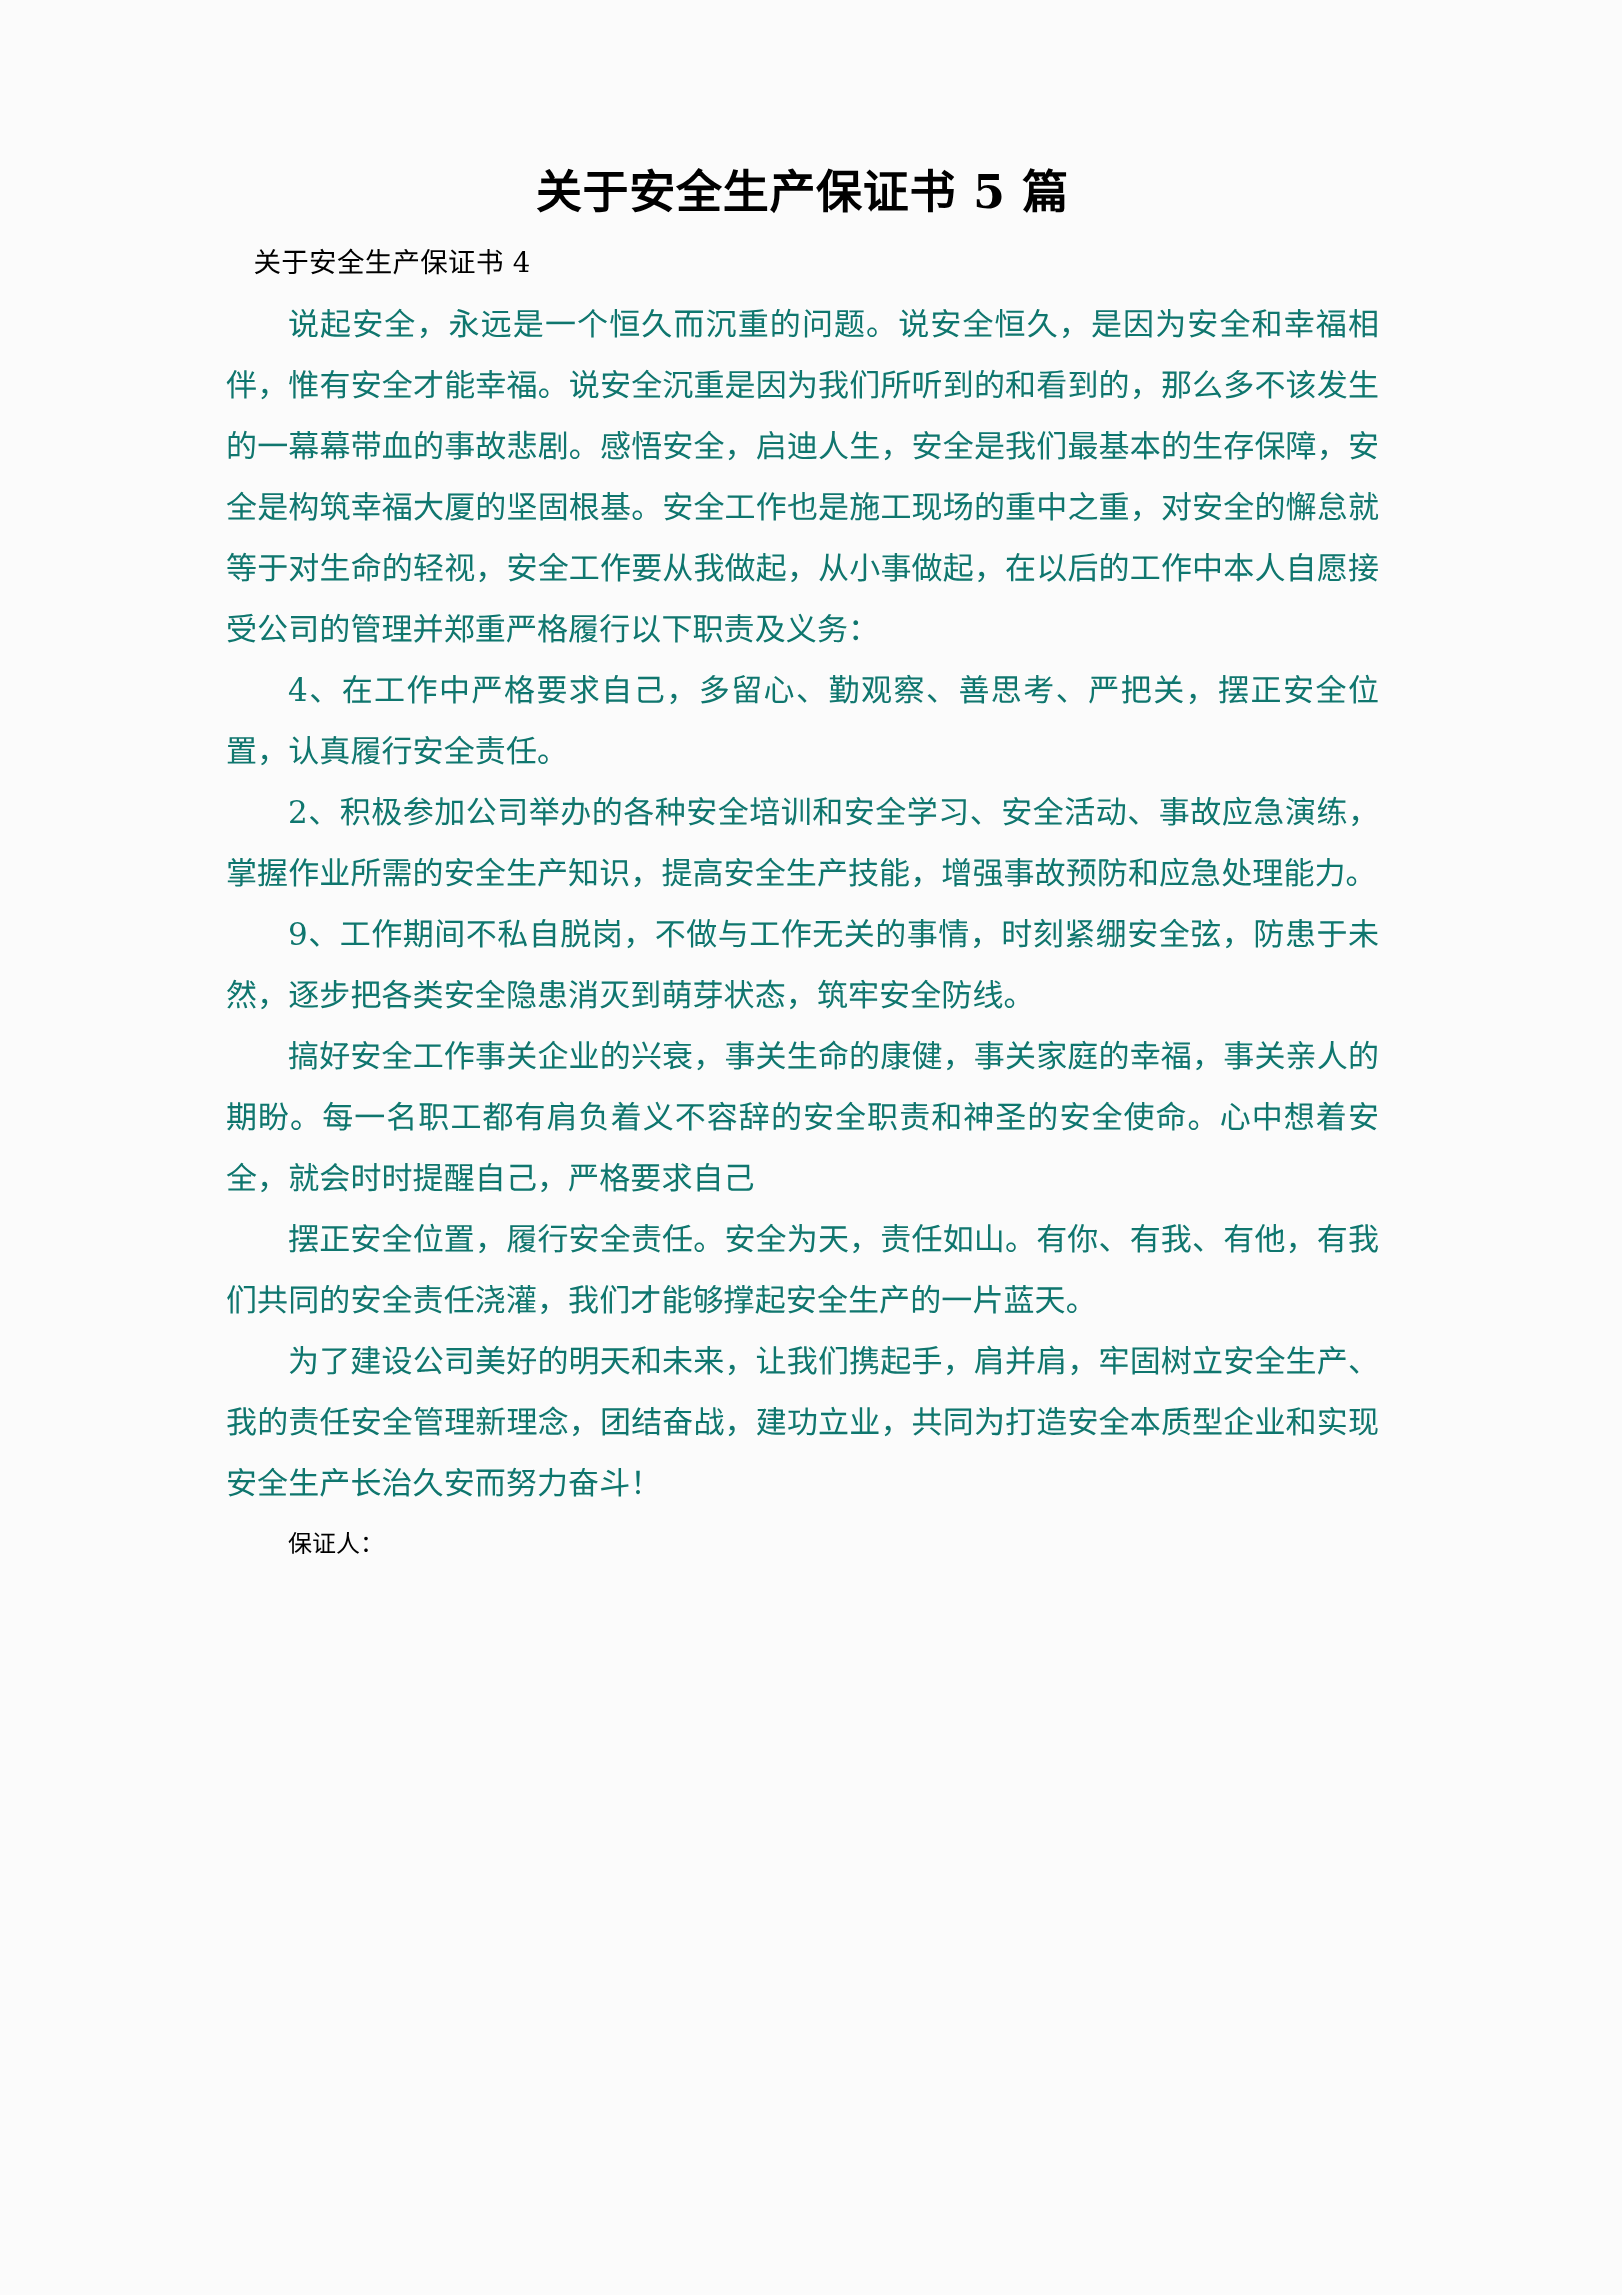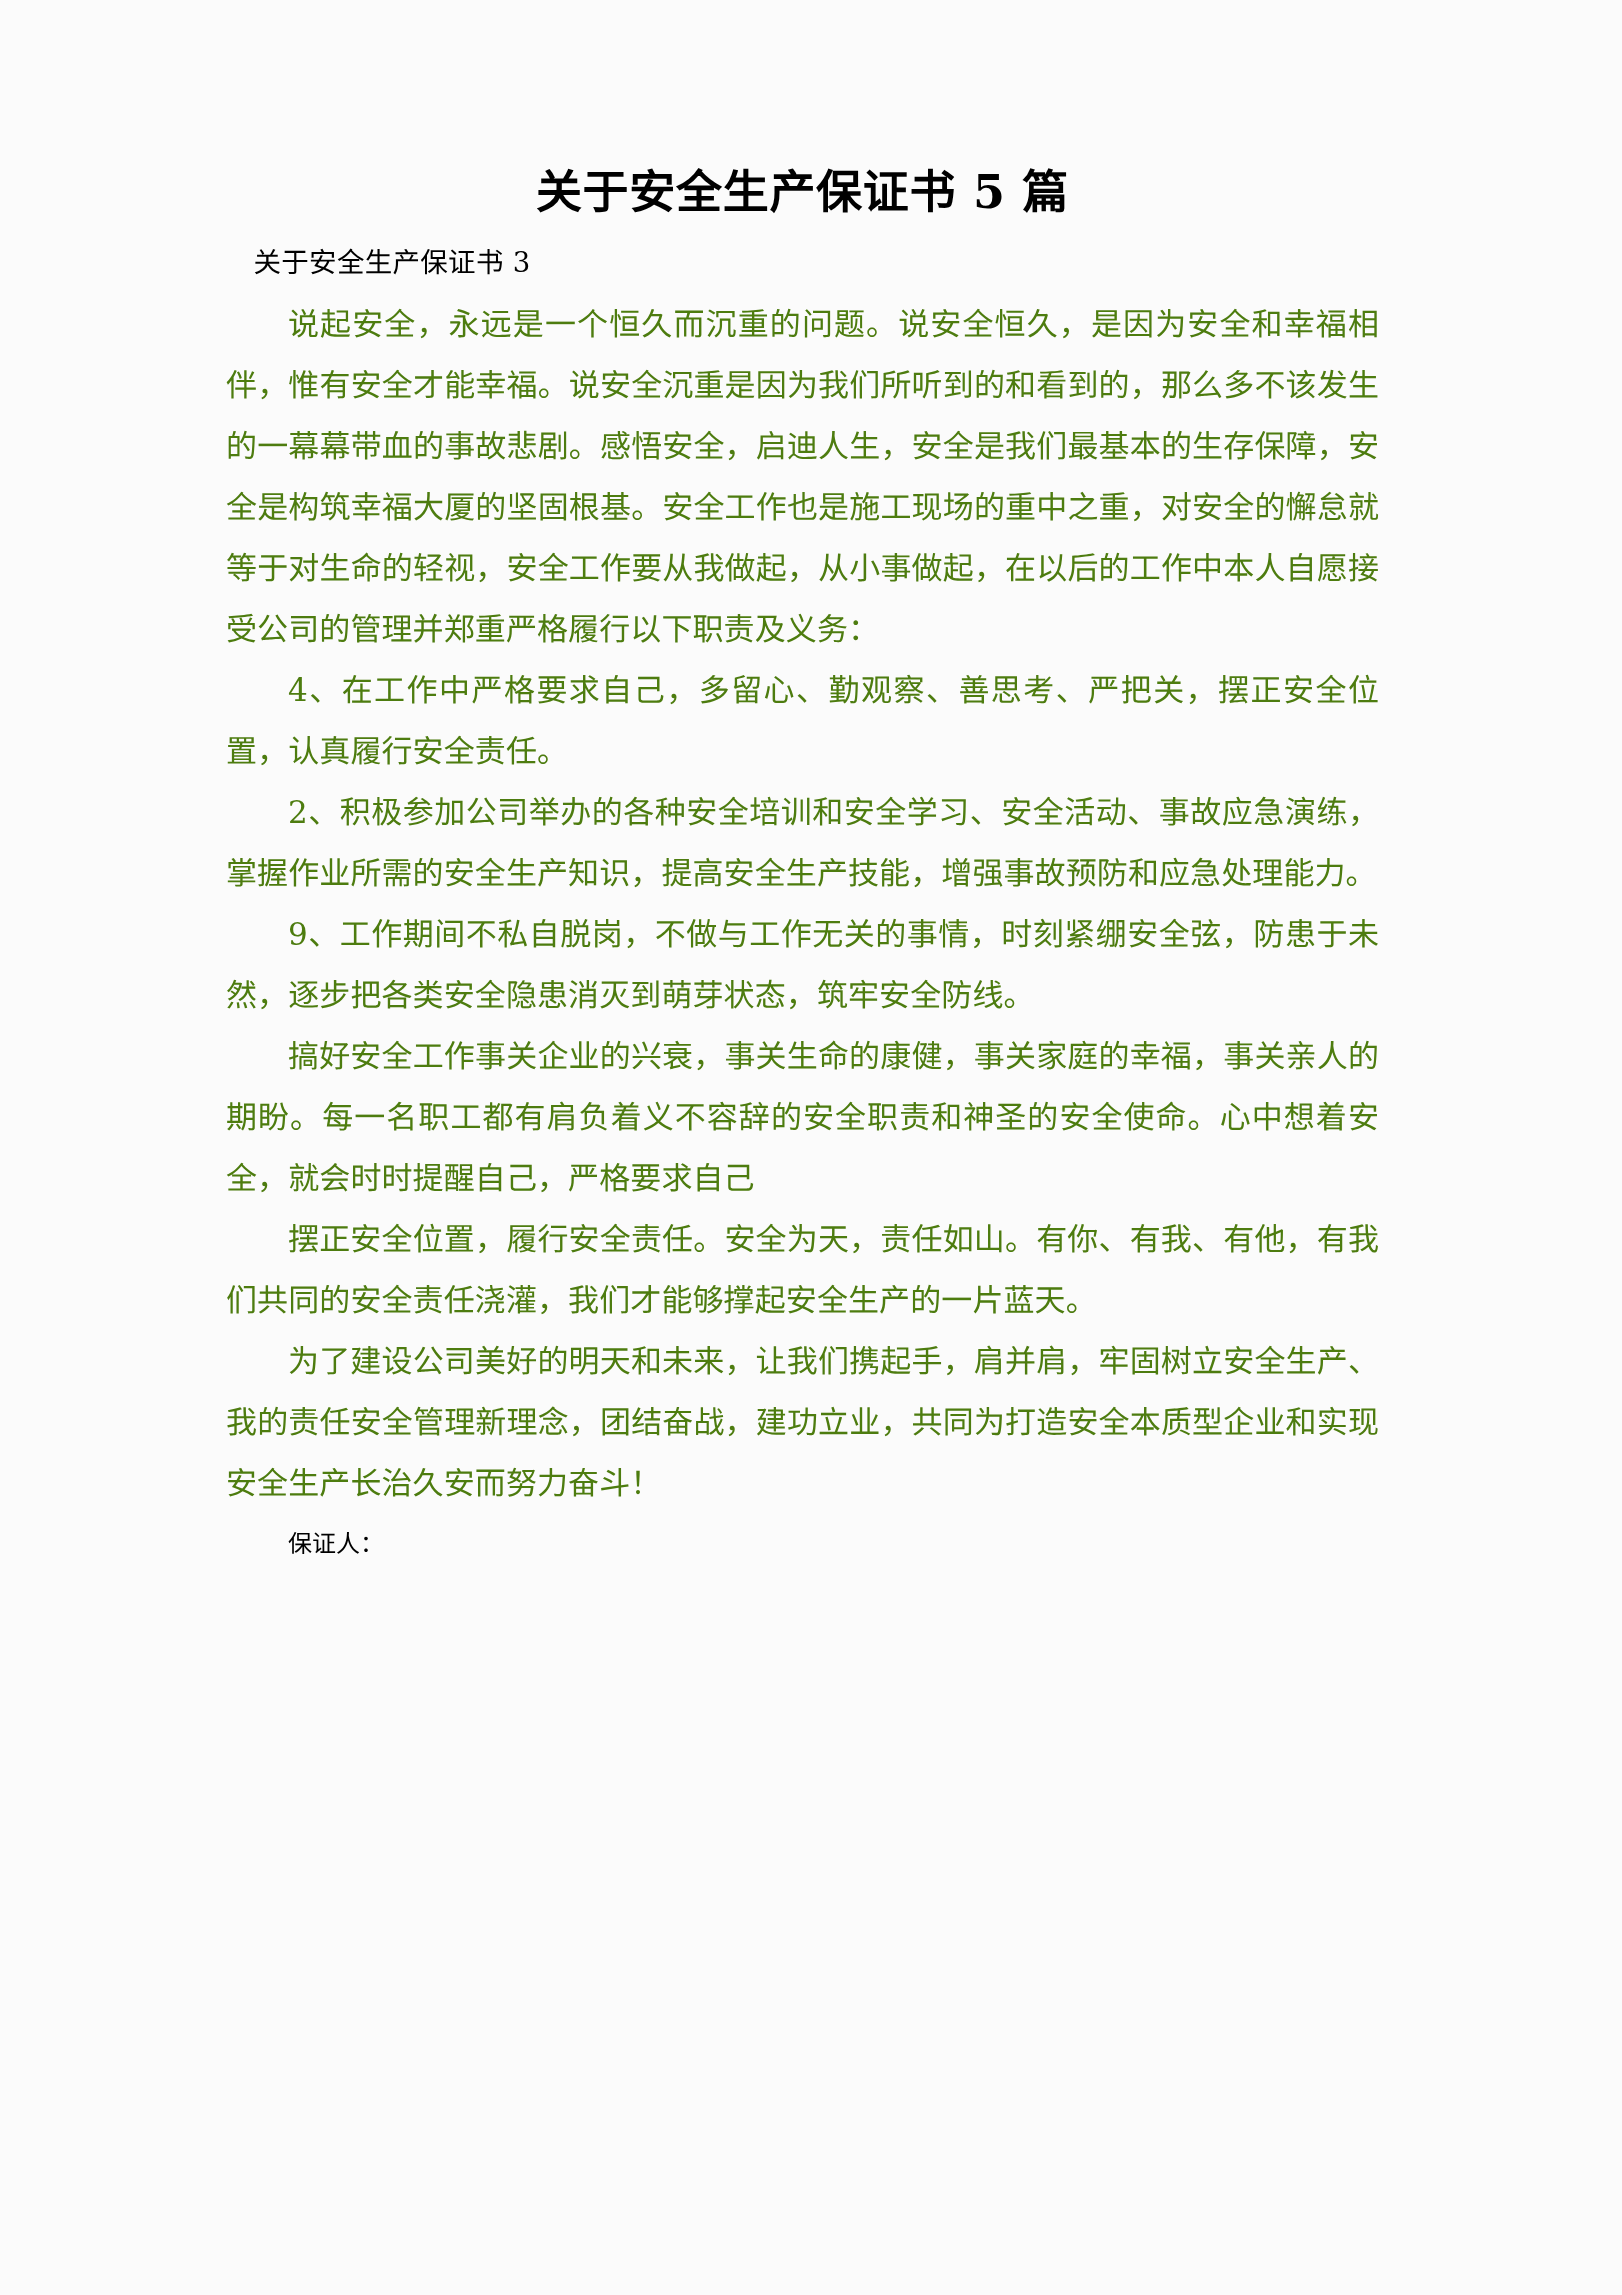--- a/index.html
+++ b/index.html
@@ -51,21 +51,21 @@
   }
 
   .para {
     font-size: 31px;
     line-height: 61px;
     margin: 0 0 0 0;
     padding: 0;
     text-indent: 62px;
     text-align: justify;
     text-justify: inter-ideograph;
-    color: #4d7c0f;
+    color: #0f766e;
     letter-spacing: 0.1px;
   }
 
   .para + .para {
     margin-top: 0px;
   }
 
   .sign {
     font-size: 24px;
     line-height: 61px;
@@ -76,21 +76,21 @@
   }
 </style>
 </head>
 <body>
 
 <div class="page">
   <div class="doc-body">
 
     <h1 class="doc-title">关于安全生产保证书 5 篇</h1>
 
-    <p class="doc-subtitle">关于安全生产保证书 3</p>
+    <p class="doc-subtitle">关于安全生产保证书 4</p>
 
     <p class="para">说起安全，永远是一个恒久而沉重的问题。说安全恒久，是因为安全和幸福相伴，惟有安全才能幸福。说安全沉重是因为我们所听到的和看到的，那么多不该发生的一幕幕带血的事故悲剧。感悟安全，启迪人生，安全是我们最基本的生存保障，安全是构筑幸福大厦的坚固根基。安全工作也是施工现场的重中之重，对安全的懈怠就等于对生命的轻视，安全工作要从我做起，从小事做起，在以后的工作中本人自愿接受公司的管理并郑重严格履行以下职责及义务：</p>
 
 
     <p class="para">4、在工作中严格要求自己，多留心、勤观察、善思考、严把关，摆正安全位置，认真履行安全责任。</p>
 
     <p class="para">2、积极参加公司举办的各种安全培训和安全学习、安全活动、事故应急演练，掌握作业所需的安全生产知识，提高安全生产技能，增强事故预防和应急处理能力。</p>
 
     <p class="para">9、工作期间不私自脱岗，不做与工作无关的事情，时刻紧绷安全弦，防患于未然，逐步把各类安全隐患消灭到萌芽状态，筑牢安全防线。</p>
 

